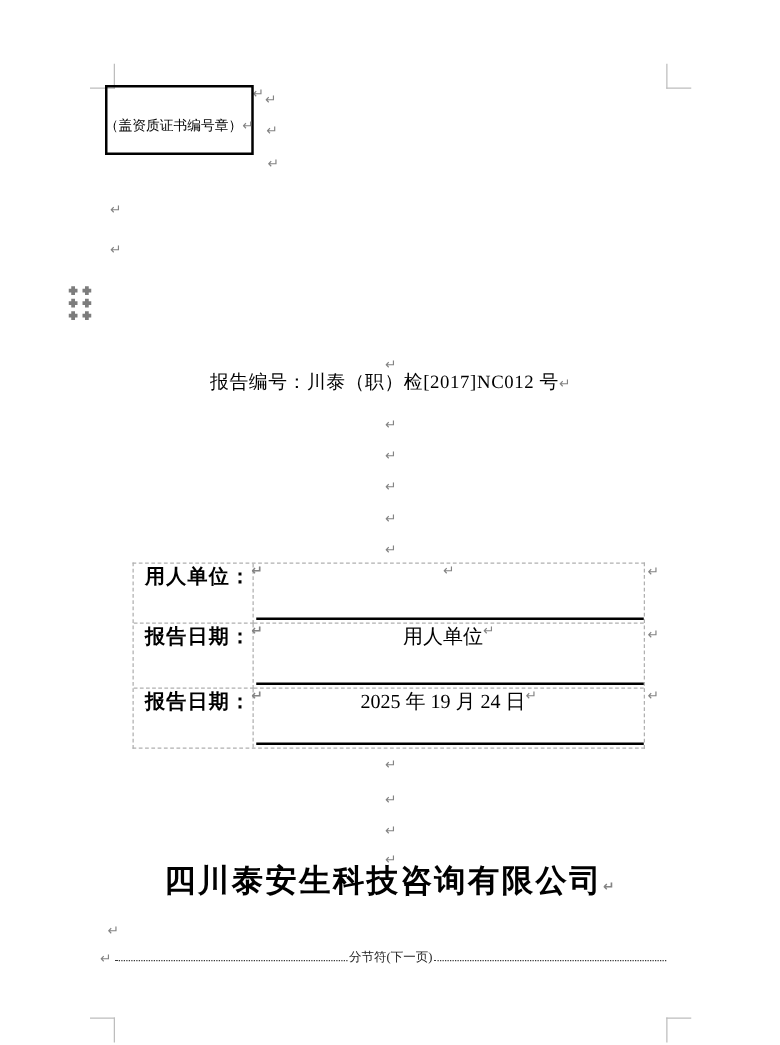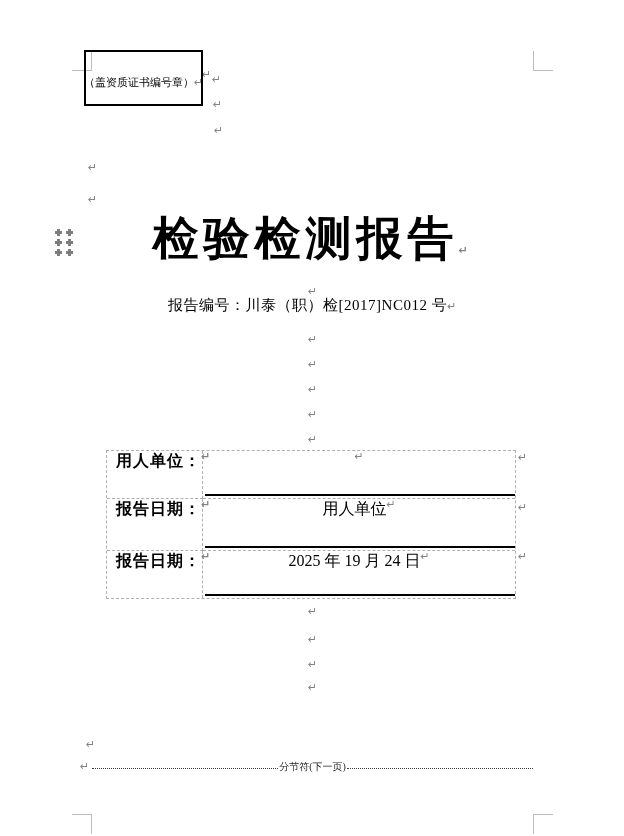--- a/index.html
+++ b/index.html
@@ -11,21 +11,21 @@
   }
   
   .crop { position:absolute; width:20px; height:20px; }
   .crop.tl { left:72px;  top:51px;  border-right:1px solid #bdbdbd; border-bottom:1px solid #bdbdbd; }
   .crop.tr { left:533px; top:51px;  border-left:1px solid #bdbdbd;  border-bottom:1px solid #bdbdbd; }
   .crop.bl { left:72px;  top:814px; border-right:1px solid #bdbdbd; border-top:1px solid #bdbdbd; }
   .crop.br { left:533px; top:814px; border-left:1px solid #bdbdbd;  border-top:1px solid #bdbdbd; }
 
   
   .stamp-box {
-    position:absolute; left:84px; top:50px; width:119px; height:56px;
+    position:absolute; left:84px; top:68px; width:119px; height:56px;
     border:2px solid #000; display:flex; align-items:center; justify-content:center;
     padding-top:8px; background:transparent;
   }
   .stamp-box .txt { font-size:11px; letter-spacing:0px; white-space:nowrap; }
 
   
   .mark {
     color:#848484; font-size:11px; line-height:1;
     font-family:"DejaVu Sans",sans-serif; user-select:none;
   }
@@ -93,23 +93,20 @@
 
   <div class="dots-handle">
     <span class="cross"></span>
     <span class="cross"></span>
     <span class="cross"></span>
     <span class="cross"></span>
     <span class="cross"></span>
     <span class="cross"></span>
   </div>
 
-  <div class="center-line doc-title">
-    <span>检验检测报告</span><span class="mark">↵</span>
-  </div>
 
   <span class="mark abs" style="left:308px; top:286px;">↵</span>
 
   <div class="center-line report-no">
     <span>报告编号：川泰（职）检[2017]NC012 号</span><span class="mark">↵</span>
   </div>
 
   <span class="mark abs" style="left:308px; top:334px;">↵</span>
   <span class="mark abs" style="left:308px; top:359px;">↵</span>
   <span class="mark abs" style="left:308px; top:384px;">↵</span>
@@ -147,20 +144,23 @@
 
   <span class="mark abs" style="left:518px; top:452px;">↵</span>
   <span class="mark abs" style="left:518px; top:502px;">↵</span>
   <span class="mark abs" style="left:518px; top:551px;">↵</span>
 
   <span class="mark abs" style="left:308px; top:606px;">↵</span>
   <span class="mark abs" style="left:308px; top:634px;">↵</span>
   <span class="mark abs" style="left:308px; top:659px;">↵</span>
   <span class="mark abs" style="left:308px; top:682px;">↵</span>
 
+  <div class="center-line company">
+    <span>四川泰安生科技咨询有限公司</span><span class="mark">↵</span>
+  </div>
 
   <span class="mark abs" style="left:86px; top:739px;">↵</span>
 
   <div class="section-break">
     <span class="mark">↵</span>
     <span class="seg"></span>
     <span class="lab">分节符(下一页)</span>
     <span class="seg"></span>
   </div>
 

